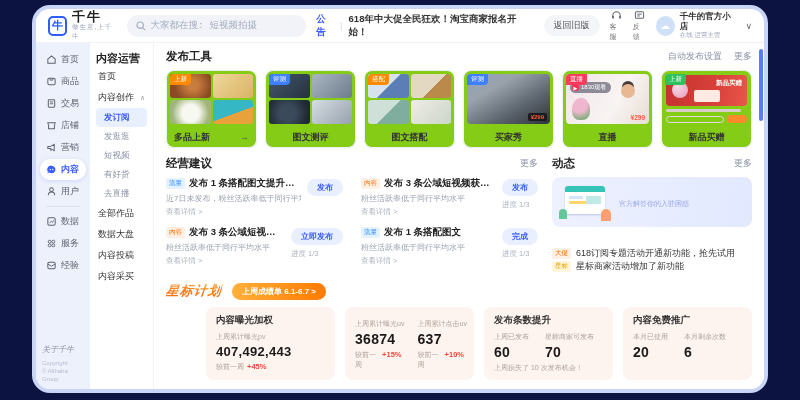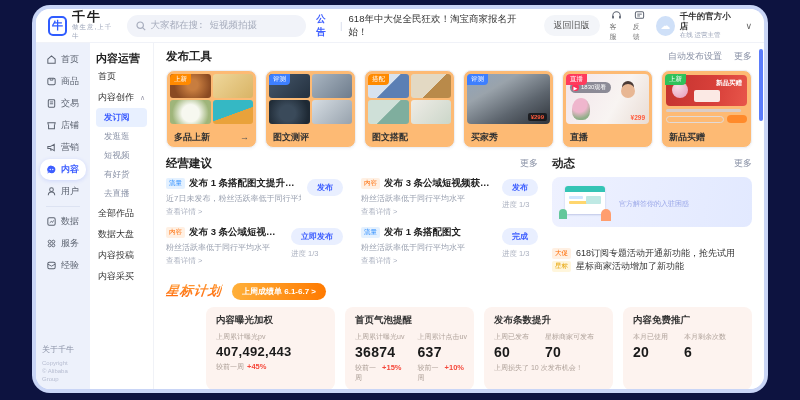--- a/index.html
+++ b/index.html
@@ -21,21 +21,21 @@
   .logo-tag { font-size:6.5px; color:#9aa3b8; letter-spacing:1px; }
   .search { width:190px; height:22px; background:#f1f3f9; border-radius:11px;
     display:flex; align-items:center; gap:5px; padding:0 9px; }
   .search svg { flex:0 0 auto; }
   .search input { border:none; outline:none; background:transparent; font-size:9.5px;
     color:#666; width:100%; font-family:Liberation Mono, monospace; }
   .search input::placeholder { color:#a7adbd; }
   .announce { display:flex; align-items:center; gap:6px; font-size:9.5px; }
   .announce .lab { color:#3d5eff; font-weight:bold; }
   .announce .sep { color:#d4d9ea; }
-  .announce .txt { color:#333; font-weight:normal; }
+  .announce .txt { color:#333; font-weight:bold; }
   .tb-spacer { flex:1; }
   .pill-old { background:#f3f5f9; border-radius:11px; padding:4px 10px; font-size:9px;
     color:#555; cursor:pointer; white-space:nowrap; }
   .tb-ic { display:flex; flex-direction:column; align-items:center; gap:1px;
     color:#5c6370; cursor:pointer; }
   .tb-ic .cap { font-size:7px; color:#777; }
   .account { display:flex; align-items:center; gap:5px; cursor:pointer; }
   .avatar { width:20px; height:20px; border-radius:50%; background:#cfe0f8;
     display:flex; align-items:center; justify-content:center; }
   .acc-name { font-size:8.5px; color:#333; font-weight:bold; line-height:10px; }
@@ -48,21 +48,21 @@
   
   .sidebar { width:54px; background:#edf1fb; display:flex; flex-direction:column;
     align-items:stretch; padding:6px 4px; gap:1px; }
   .sb-item { display:flex; align-items:center; gap:4px; padding:4px 6px; border-radius:10px;
     color:#5c6370; font-size:9px; cursor:pointer; }
   .sb-item svg { flex:0 0 auto; }
   .sb-item.active { background:#fff; color:#3d5eff; font-weight:bold;
     box-shadow:0 1px 4px rgba(61,94,255,.18); }
   .sb-div { height:1px; background:#dde3f2; margin:3px 6px; }
   .sb-foot { margin-top:auto; padding:0 2px; }
-  .sb-about { font-size:8px; color:#8a92a6; margin-bottom:4px; cursor:pointer; }
+  .sb-about { font-size:8px; color:#8a92a6; margin-bottom:4px; cursor:pointer;font-style:italic; }
   .sb-copy { font-size:6px; color:#b7bdd1; line-height:8px; }
 
   
   .subnav { width:64px; border-right:1px solid #f0f2f7; padding:8px 6px; background:#fff; }
   .sn-title { font-size:11px; font-weight:bold; color:#222; }
   .sn-item { font-size:9px; color:#333; padding:4px 2px; cursor:pointer; white-space:nowrap; }
   .sn-group { display:flex; justify-content:space-between; align-items:center; }
   .sn-caret { font-size:7px; color:#99a; }
   .sn-sub { font-size:8.5px; color:#8a92a6; padding:3.5px 2px 3.5px 8px; cursor:pointer;
     border-radius:4px; white-space:nowrap; }
@@ -71,26 +71,26 @@
   
   .main { flex:1; padding:6px 12px 8px; position:relative; overflow:hidden; background:#fff; }
   .sec-head { display:flex; align-items:center; }
   .sec-title { font-size:11.5px; font-weight:bold; color:#222; }
   .sec-links { margin-left:auto; display:flex; gap:12px; }
   .sec-link { font-size:9px; color:#8a92a6; cursor:pointer; }
 
   
   .cards { display:flex; gap:8px; margin-top:6px; }
   .pcard { flex:1; border:1px solid #eef0f4; border-radius:8px; overflow:hidden;
-    position:relative; background:#fdba74; cursor:pointer; box-shadow:0 1px 3px rgba(40,60,120,.05); }
+    position:relative; background:#84cc16; cursor:pointer; box-shadow:0 1px 3px rgba(40,60,120,.05); }
   .pimg { height:56px; padding:3px; }
   .grid4 { display:grid; grid-template-columns:1fr 1fr; grid-template-rows:1fr 1fr; gap:2px; height:100%; }
   .grid4 div { border-radius:3px; }
   .pimg-full { height:100%; border-radius:4px; position:relative; overflow:hidden; }
-  .plabel { height:20px; display:flex; align-items:center; 
+  .plabel { height:20px; display:flex; align-items:center; justify-content:center;
     font-size:9px; font-weight:bold; color:#333; padding:0 7px; }
   .plabel.split { justify-content:space-between; }
   .badge { position:absolute; top:3px; left:3px; z-index:3; font-size:6.5px; color:#fff;
     padding:1px 4px; border-radius:4px 0 4px 0; }
   .b-orange { background:#ff8a00; } .b-blue { background:#3d7fff; }
   .b-red { background:#ff3b5c; } .b-green { background:#2fc25b; }
   .arrow { color:#555; font-size:9px; }
   .live-pill { position:absolute; top:8px; left:4px; background:rgba(110,110,125,.78);
     color:#fff; font-size:6px; border-radius:7px; padding:1px 5px 1px 2px; display:flex;
     align-items:center; gap:2px; }
@@ -586,21 +586,20 @@
               <div class="st-val" style="font-size:13px;">407,492,443</div>
               <div class="st-delta">
                 <span class="st-dl">较前一周</span>
                 <span class="st-dv">+45%</span>
               </div>
             </div>
           </div>
         </div>
 
         <div class="stat-card">
-          <div class="st-title">首页气泡提醒</div>
           <div class="st-metrics">
             <div class="st-m">
               <div class="st-lab">上周累计曝光uv</div>
               <div class="st-val">36874</div>
               <div class="st-delta">
                 <span class="st-dl">较前一周</span>
                 <span class="st-dv">+15%</span>
               </div>
             </div>
             <div class="st-m">

